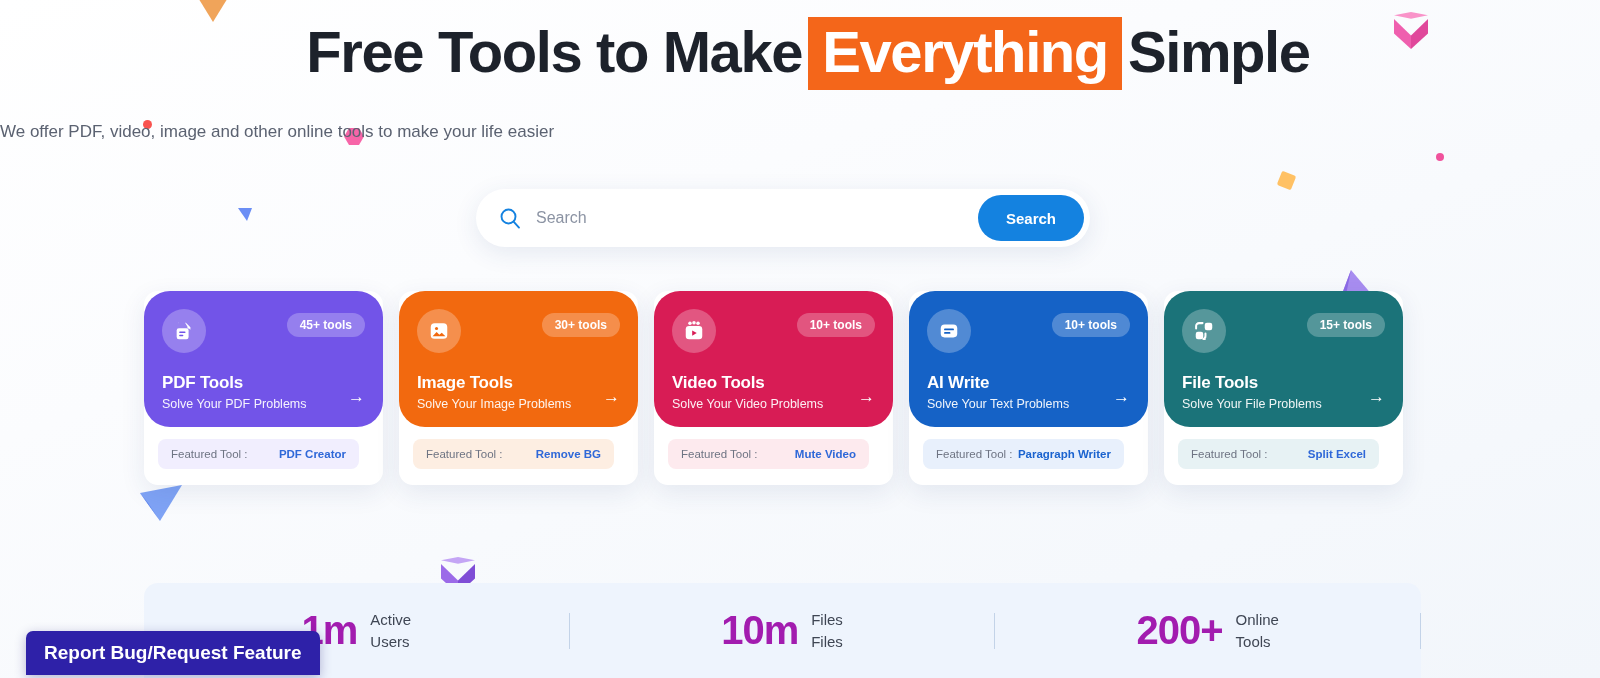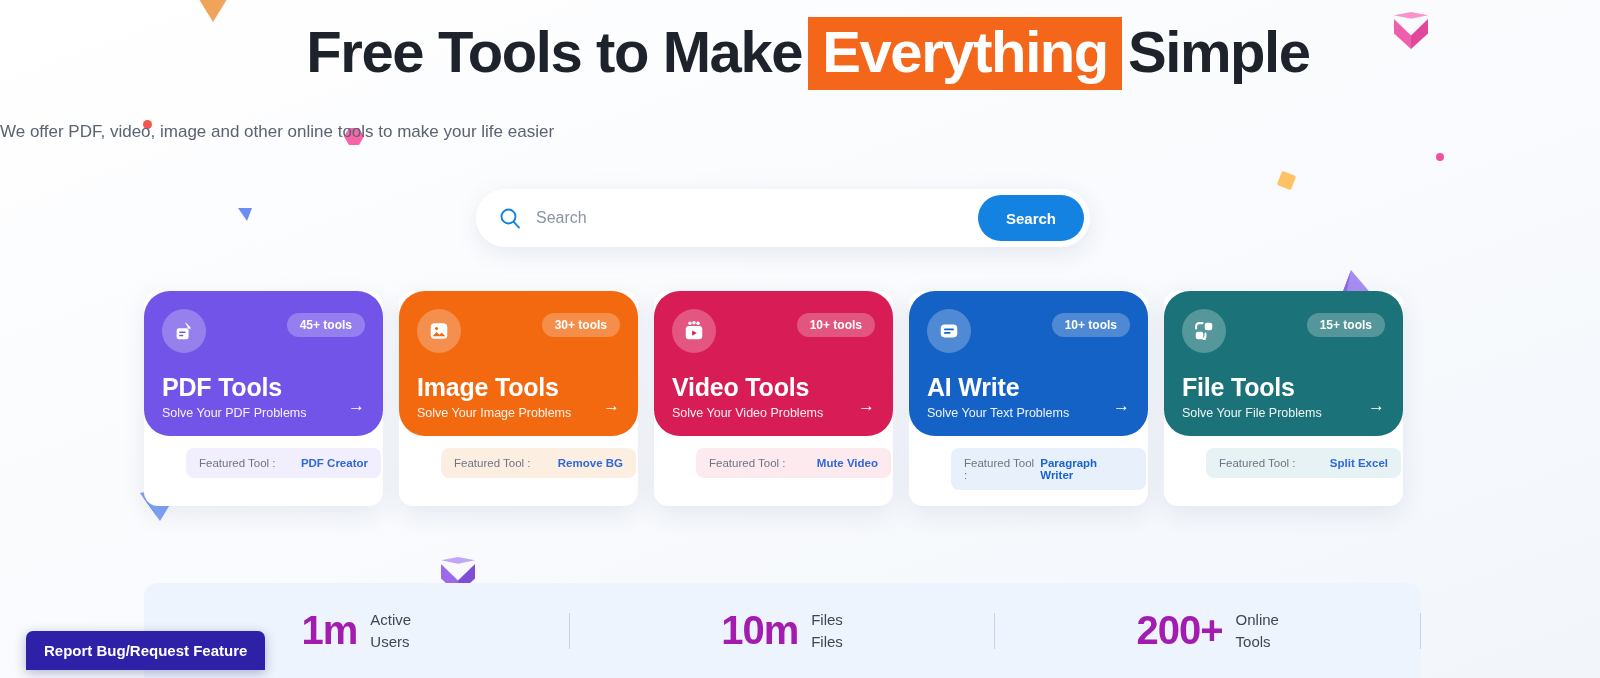--- a/index.html
+++ b/index.html
@@ -84,24 +84,24 @@
   .icon-circle {
     width:44px;height:44px;border-radius:50%;
     background:rgba(255,255,255,.26);
     display:flex;align-items:center;justify-content:center;
   }
   .badge {
     position:absolute; right:18px; top:22px;
     background:rgba(255,255,255,.25); color:#fff;
     font-size:12px; font-weight:600; padding:5px 13px; border-radius:13px;
   }
-  .card-title { color:#fff; font-size:25px; font-weight:800; margin-top:20px; letter-spacing:-.2px; }
+  .card-title { color:#fff; font-size:17px; font-weight:800; margin-top:20px; letter-spacing:-.2px; }
   .card-desc  { color:rgba(255,255,255,.93); font-size:12.5px; margin-top:4px; }
   .arrow { position:absolute; right:18px; bottom:22px; color:#fff; font-size:17px; line-height:1; }
-  .card-foot { padding:12px 2px 16px 14px;margin-left:28px; }
+  .card-foot { padding:12px 24px 16px 14px; }
   .foot-pill {
     display:flex; align-items:center; justify-content:space-between;
     border-radius:8px; padding:9px 13px;
   }
   .foot-label { font-size:11.5px; color:#6e7483; }
   .foot-tool  { font-size:11.5px; font-weight:700; }
 
   
   .stats {
     position:absolute; left:144px; top:583px; width:1277px; height:95px;
@@ -109,21 +109,21 @@
     display:flex; align-items:center;
   }
   .stat { flex:1; display:flex; align-items:center; justify-content:center; gap:13px; }
   .stat-num { font-size:40px; font-weight:800; color:#a21caf; letter-spacing:-1px; }
   .stat-lbl { font-size:15px; color:#3f4654; line-height:1.45; }
   .divider { width:1px; height:36px; background:#c3d3e8; flex:none; }
 
   
   .report-badge {
     position:absolute; left:26px; top:631px;
-    background:#2e21a8; color:#fff; font-size:15px; font-weight:700;
+    background:#2e21a8; color:#fff; font-size:19px; font-weight:700;
     padding:11px 18px; border-radius:7px 7px 0 0; cursor:pointer;
     box-shadow:0 3px 12px rgba(25,20,110,.3);
   }
 </style>
 </head>
 <body>
 
 <div class="deco tri-down" style="left:197px;top:-4px;"></div>
 <div class="deco dot" style="left:143px;top:120px;width:9px;height:9px;background:#f9534f;"></div>
 <div class="deco hexa" style="left:344px;top:128px;"></div>

